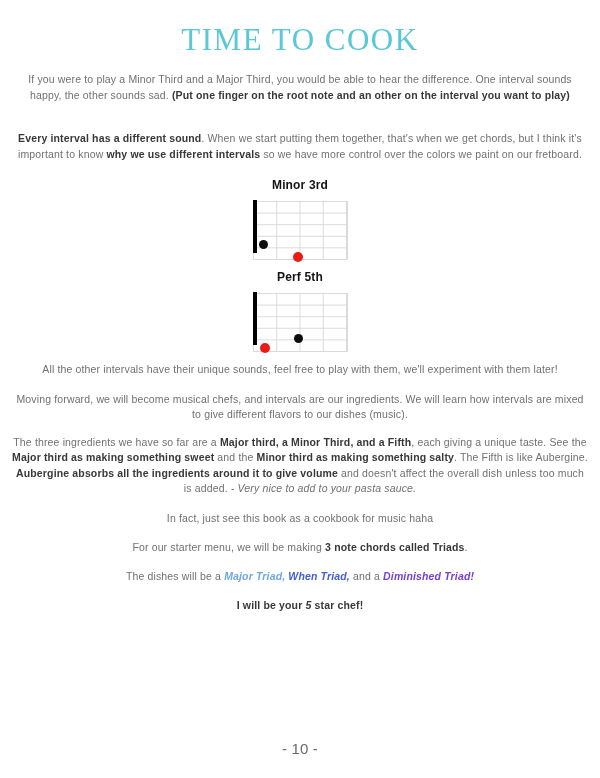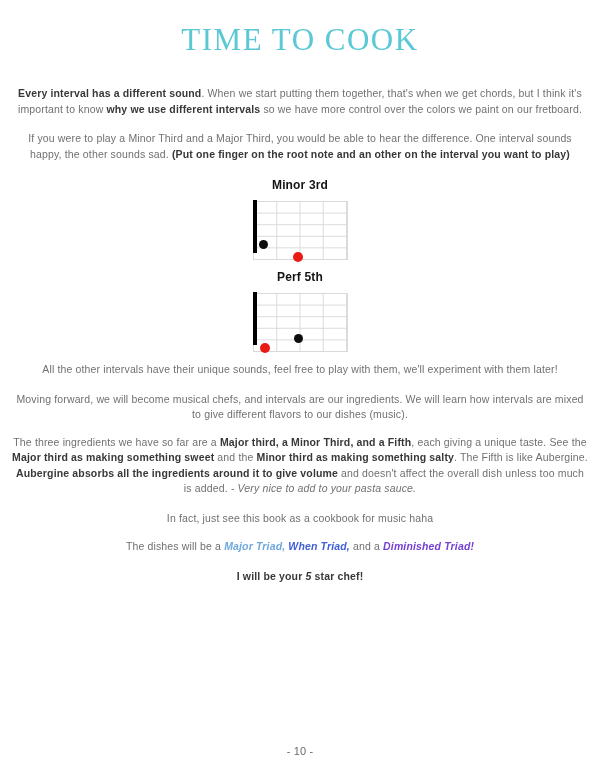--- a/index.html
+++ b/index.html
@@ -70,33 +70,33 @@
     background:#000000;
   }
   .dot{
     position:absolute;
     border-radius:50%;
   }
   .page-number{
     position:absolute;
     left:0;right:0;bottom:15px;
     color:#6b6b6b;
-    font-size:11px;
+    font-size:15px;
   }
 </style>
 </head>
 <body>
 
 <div class="page">
 
   <h1 class="title">TIME TO COOK</h1>
 
+  <p class="para mt14"><span>If you were to play a Minor Third and a Major Third, you would be able to hear the difference. One interval sounds happy, the other sounds sad. </span><span class="bold">(Put one finger on the root note and an other on the interval you want to play)</span></p>
+
   <p class="para mt28"><span class="bold">Every interval has a different sound</span><span>. When we start putting them together, that's when we get chords, but I think it's important to know </span><span class="bold">why we use different intervals</span><span> so we have more control over the colors we paint on our fretboard.</span></p>
-
-  <p class="para mt14"><span>If you were to play a Minor Third and a Major Third, you would be able to hear the difference. One interval sounds happy, the other sounds sad. </span><span class="bold">(Put one finger on the root note and an other on the interval you want to play)</span></p>
 
   <div class="diagram-row mt16">
     <div class="diagram">
         <div class="diagram-label">Minor 3rd</div>
         <div class="fretboard">
           <div class="nut"></div>
           <div class="dot" style="width: 9px; height: 9px; left: 6.5px; top: 38.5px; background: rgb(13, 13, 13);"></div>
           <div class="dot" style="width: 10px; height: 10px; left: 40px; top: 51px; background: rgb(234, 26, 21);"></div>
         </div>
       </div>
@@ -115,20 +115,21 @@
   </div>
 
   <p class="para mt26"><span>All the other intervals have their unique sounds, feel free to play with them, we'll experiment with them later!</span></p>
 
   <p class="para mt14"><span>Moving forward, we will become musical chefs, and intervals are our ingredients. We will learn how intervals are mixed to give different flavors to our dishes (music).</span></p>
 
   <p class="para mt12"><span>The three ingredients we have so far are a </span><span class="bold">Major third, a Minor Third, and a Fifth</span><span>, each giving a unique taste. See the </span><span class="bold">Major third as making something sweet</span><span> and the </span><span class="bold">Minor third as making something salty</span><span>. The Fifth is like Aubergine. </span><span class="bold">Aubergine absorbs all the ingredients around it to give volume</span><span> and doesn't affect the overall dish unless too much is added. - </span><span class="ital">Very nice to add to your pasta sauce.</span></p>
 
   <p class="para mt14"><span>In fact, just see this book as a cookbook for music haha</span></p>
 
+  <p class="para mt14"><span>For our starter menu, we will be making </span><span class="bold">3 note chords called Triads</span><span>.</span></p>
 
   <p class="para mt13"><span>The dishes will be a </span><span class="bold ital" style="color: rgb(111, 168, 220);">Major Triad,</span><span> </span><span class="bold ital" style="color: rgb(63, 94, 215);">When Triad,</span><span> and a </span><span class="bold ital" style="color: rgb(116, 65, 214);">Diminished Triad!</span></p>
 
   <p class="para mt14"><span class="bold">I will be your </span><span class="bold ital">5</span><span class="bold"> star chef!</span></p>
 
   <div class="page-number">- 10 -</div>
 
 </div>
 
 </body></html>

